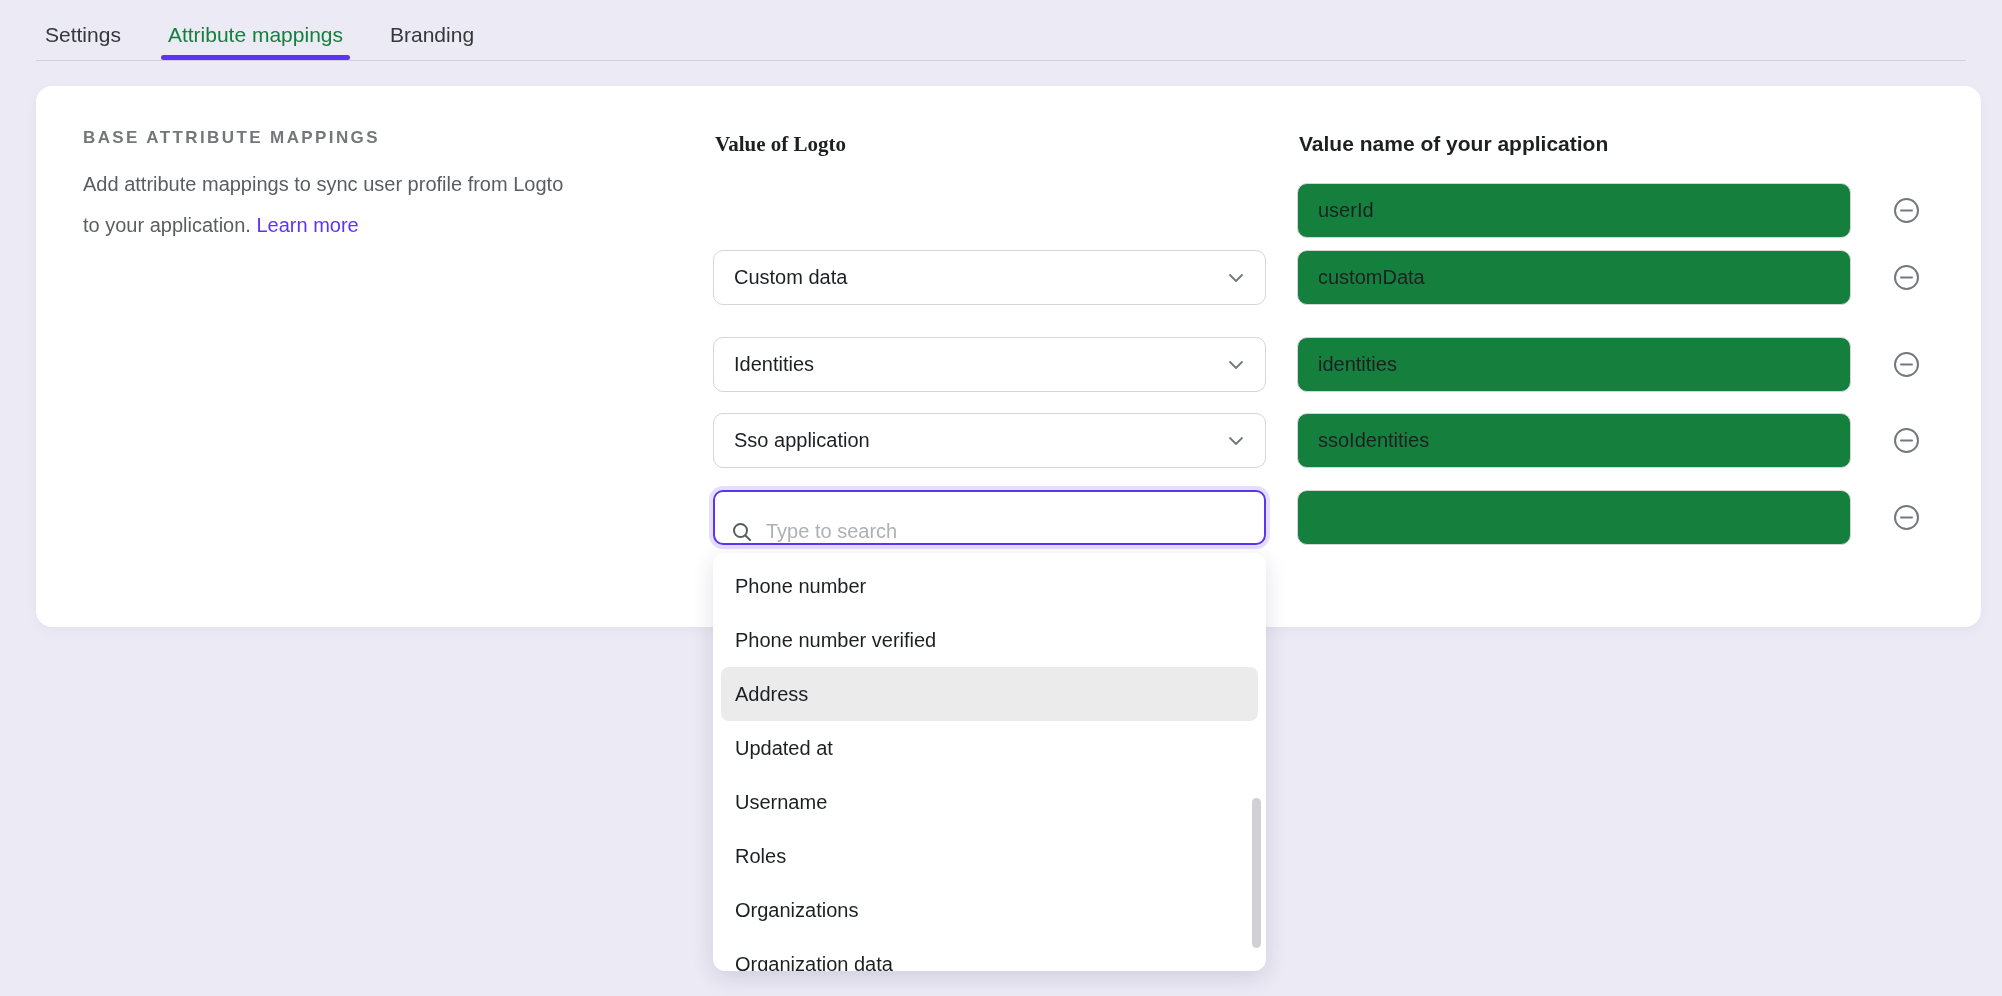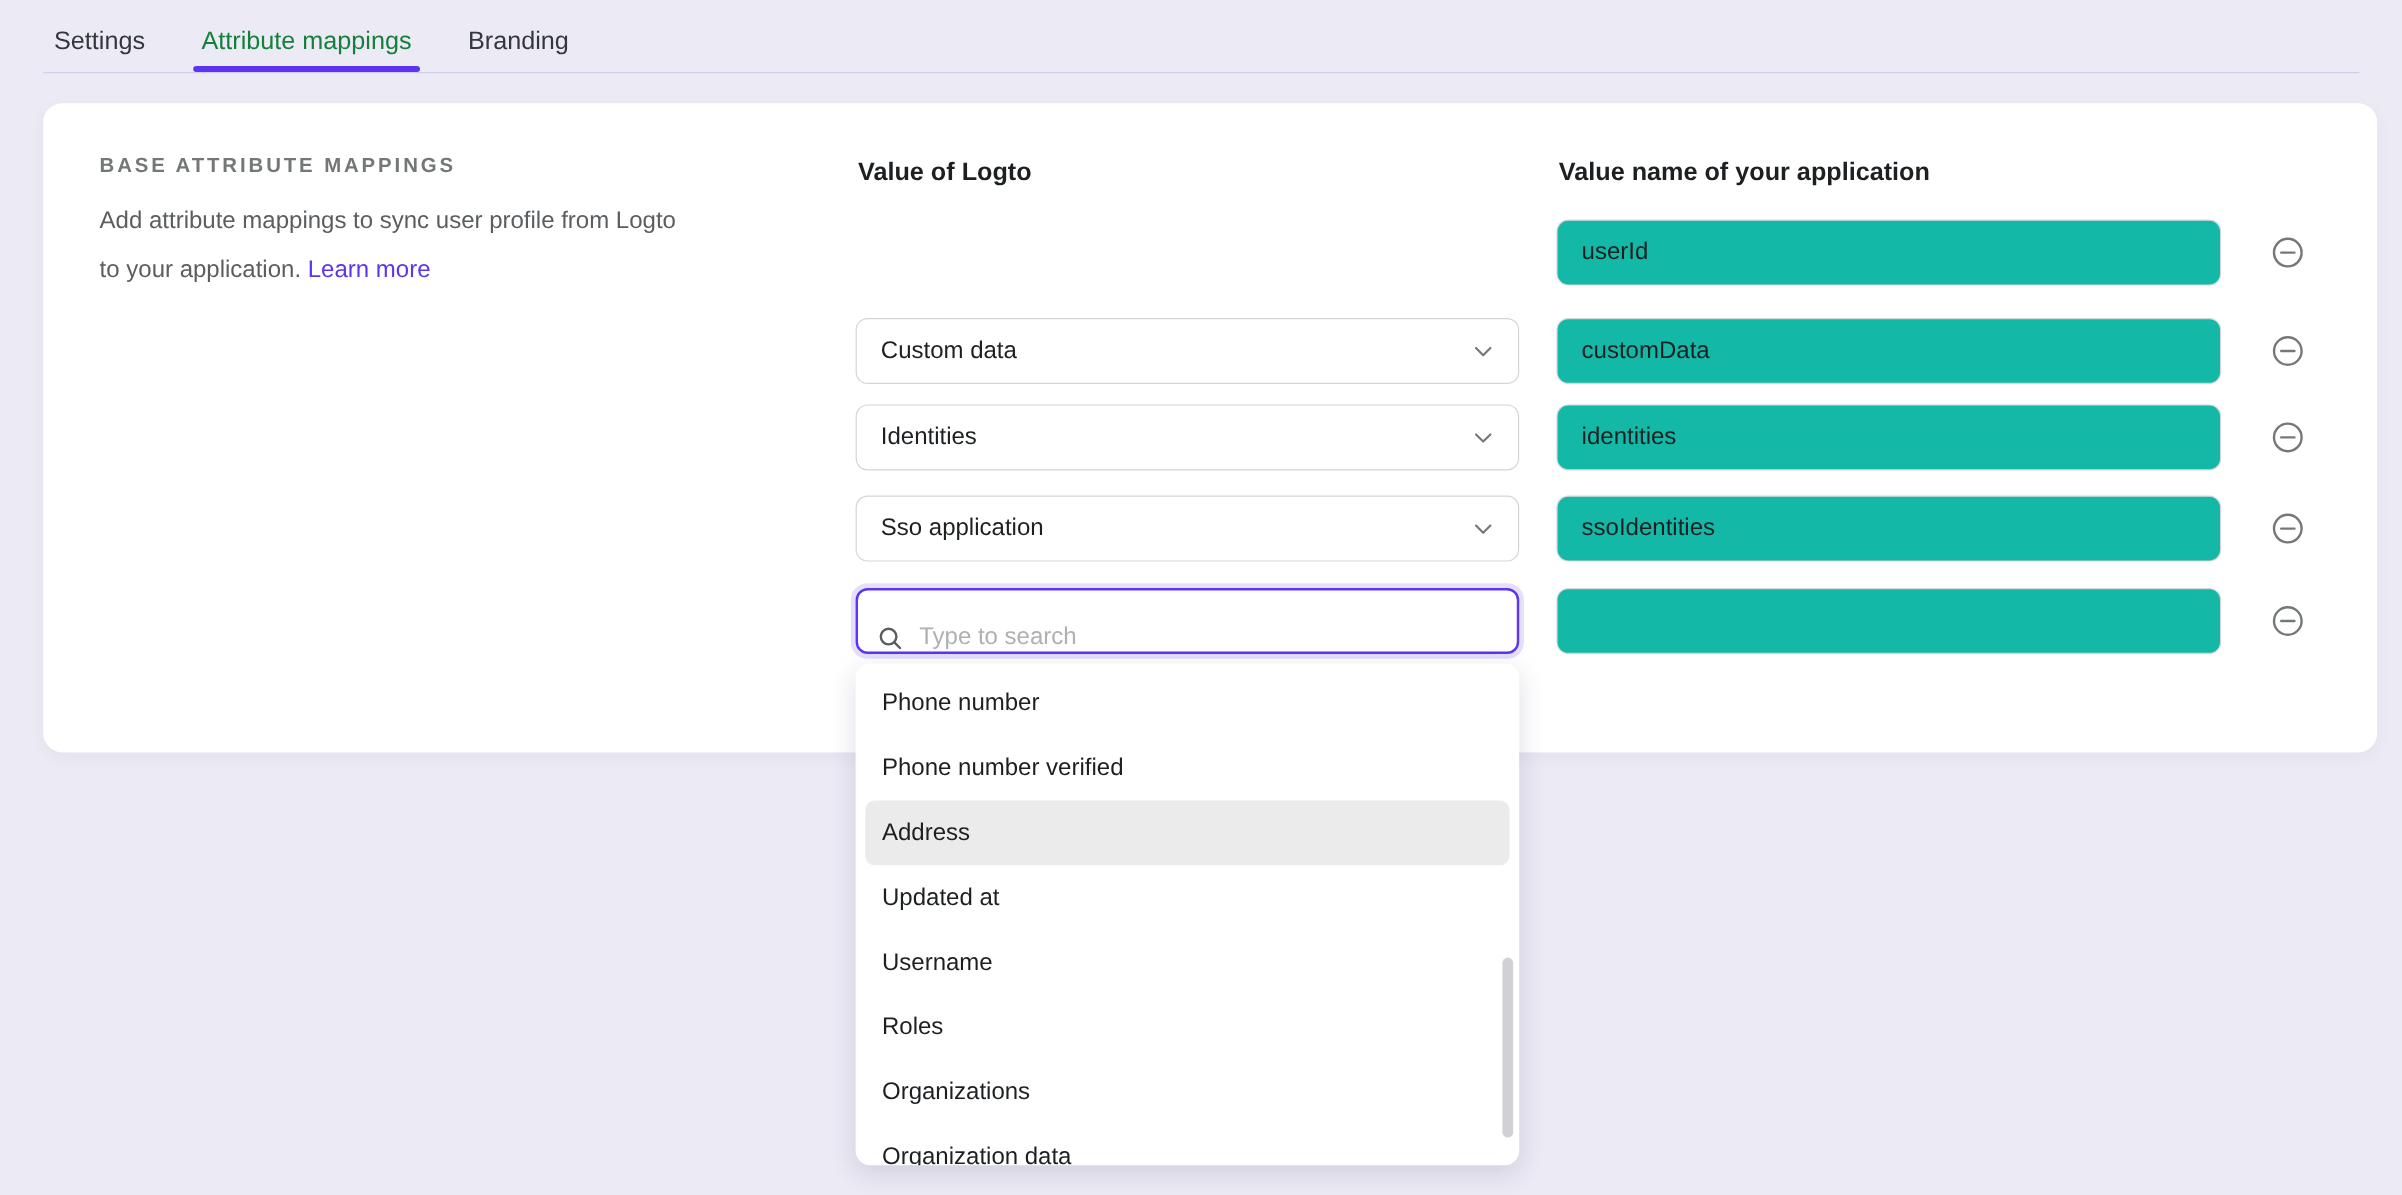--- a/index.html
+++ b/index.html
@@ -48,40 +48,40 @@
   .section-desc {
     margin-top:16px; font-size:20px; line-height:41px; color:#5a5e61;
   }
   .link { color:#5d34f2; cursor:pointer; }
 
   .col-headers { position:absolute; left:677px; top:46px; width:1210px; }
   .col-header {
     position:absolute; top:0; font-size:21px; font-weight:600; color:#1d2022;
     white-space:nowrap;
   }
-  .col-header.c1 { left:2px; }
+  .col-header.c1 { left:2px;font-family:Liberation Serif, serif; }
   .col-header.c2 { left:586px; }
 
   
   .map-row { position:absolute; left:677px; width:1210px; height:55px; }
-  .r0 { top:97px; } .r1 { top:179px; } .r2 { top:251px; } .r3 { top:327px; } .r4 { top:404px; }
+  .r0 { top:97px; } .r1 { top:164px; } .r2 { top:251px; } .r3 { top:327px; } .r4 { top:404px; }
 
   .select-box {
     position:absolute; left:0; top:0; width:553px; height:55px;
     border:1px solid #d5d5d9; border-radius:10px; background:#fff;
     display:flex; align-items:center;
     padding:0 18px 0 20px; font-size:20px; color:#1d2022;
     cursor:pointer;
   }
   .select-box .label { flex:1; }
   .chevron { width:22px; height:22px; flex:0 0 auto; }
 
   .text-input {
     position:absolute; left:584px; top:0; width:554px; height:55px;
-    border:1px solid #d5d5d9; border-radius:10px; background:#14b8a6;
+    border:1px solid #d5d5d9; border-radius:10px; background:#15803d;
     padding:0 20px; font-size:20px; color:#1d2022;
     font-family:"Liberation Sans", sans-serif; outline:none;
   }
 
   .remove-btn {
     position:absolute; left:1180px; top:14px; width:27px; height:27px;
     background:none; border:none; padding:0; cursor:pointer;
   }
 
   

